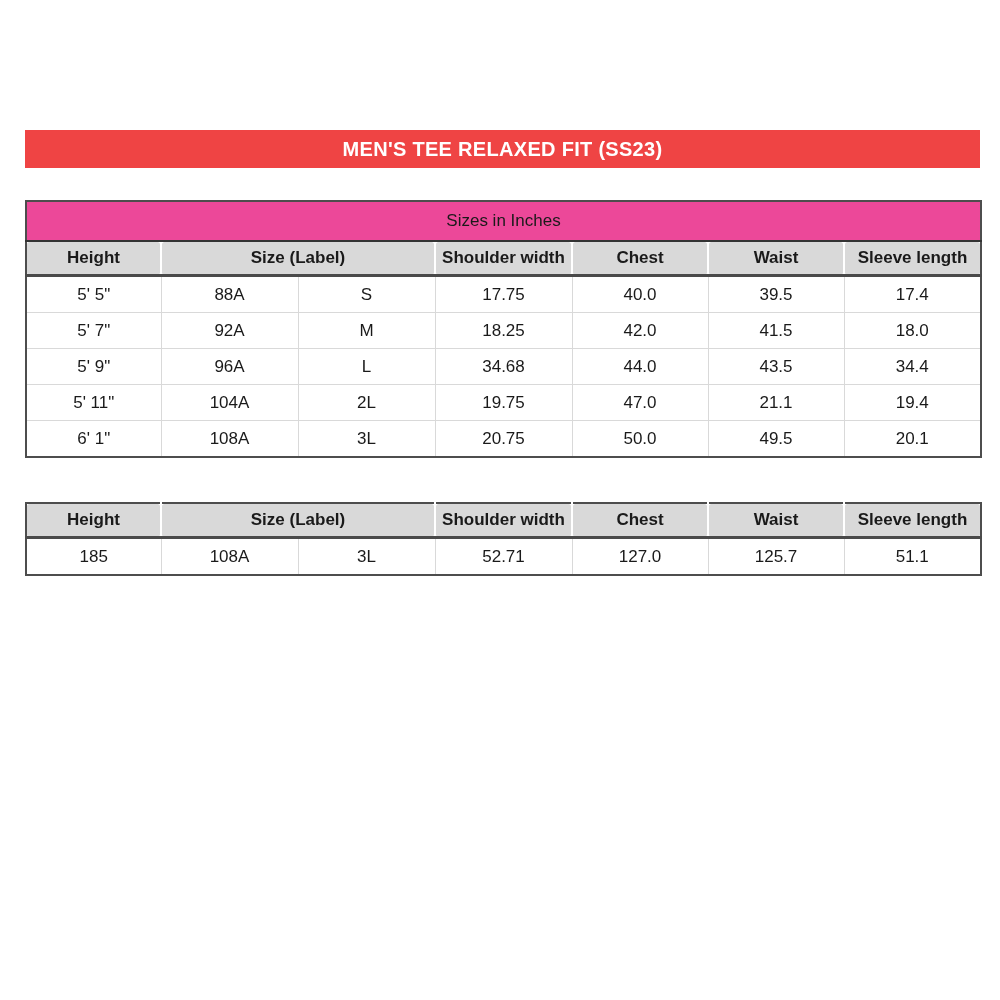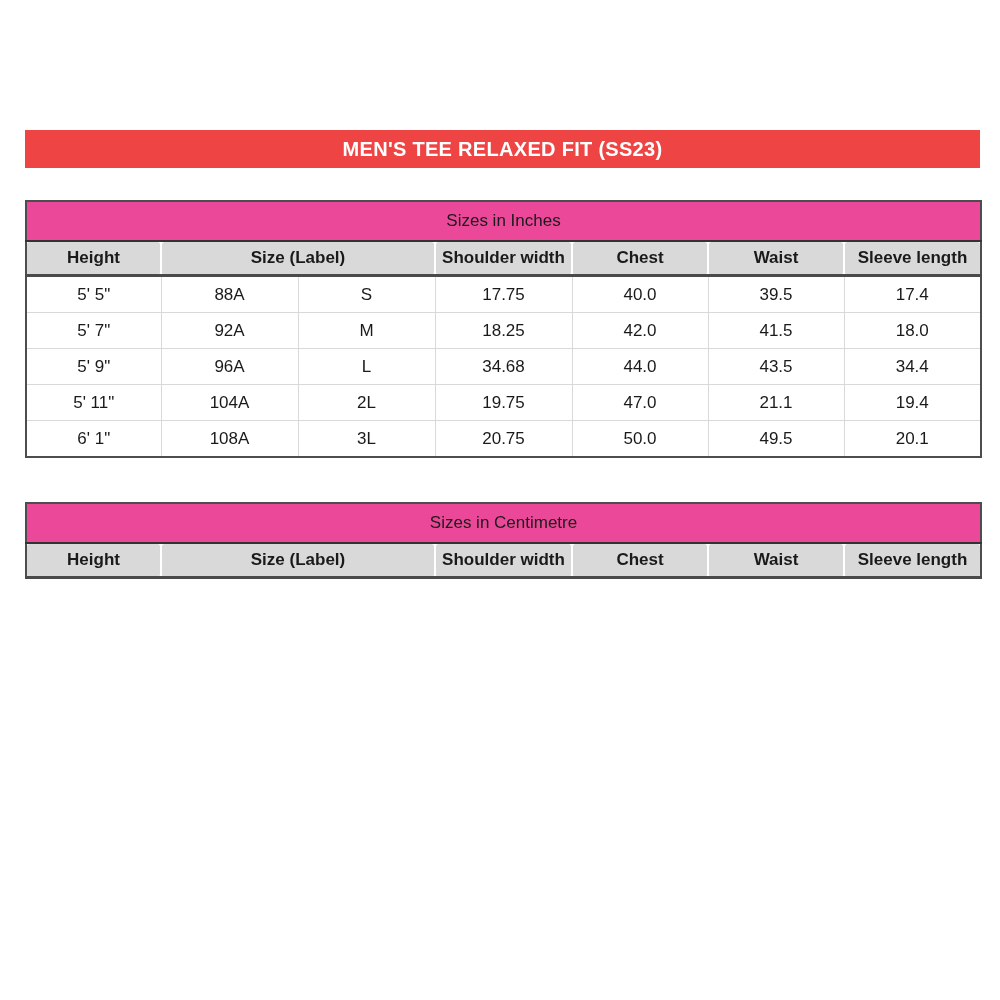--- a/index.html
+++ b/index.html
@@ -148,27 +148,33 @@
   <colgroup>
     <col style="width:135px">
       <col style="width:137px">
       <col style="width:137px">
     <col style="width:137px">
       <col style="width:136px">
       <col style="width:136px">
       <col style="width:137px">
   </colgroup>
   <thead>
-    <tr>
-      <td class="tbl-title" colspan="7">Sizes in Centimetre</td>
-    </tr>
     <tr class="header-row">
       <th>Height</th>
       <th colspan="2">Size (Label)</th>
       <th>Shoulder width</th>
       <th>Chest</th>
       <th>Waist</th>
       <th>Sleeve length</th>
     </tr>
   </thead>
   <tbody class="data-body">
+    <tr>
+      <td>185</td>
+      <td>108A</td>
+      <td>3L</td>
+      <td>52.71</td>
+      <td>127.0</td>
+      <td>125.7</td>
+      <td>51.1</td>
+    </tr>
   </tbody>
 </table>
 
 </body></html>

